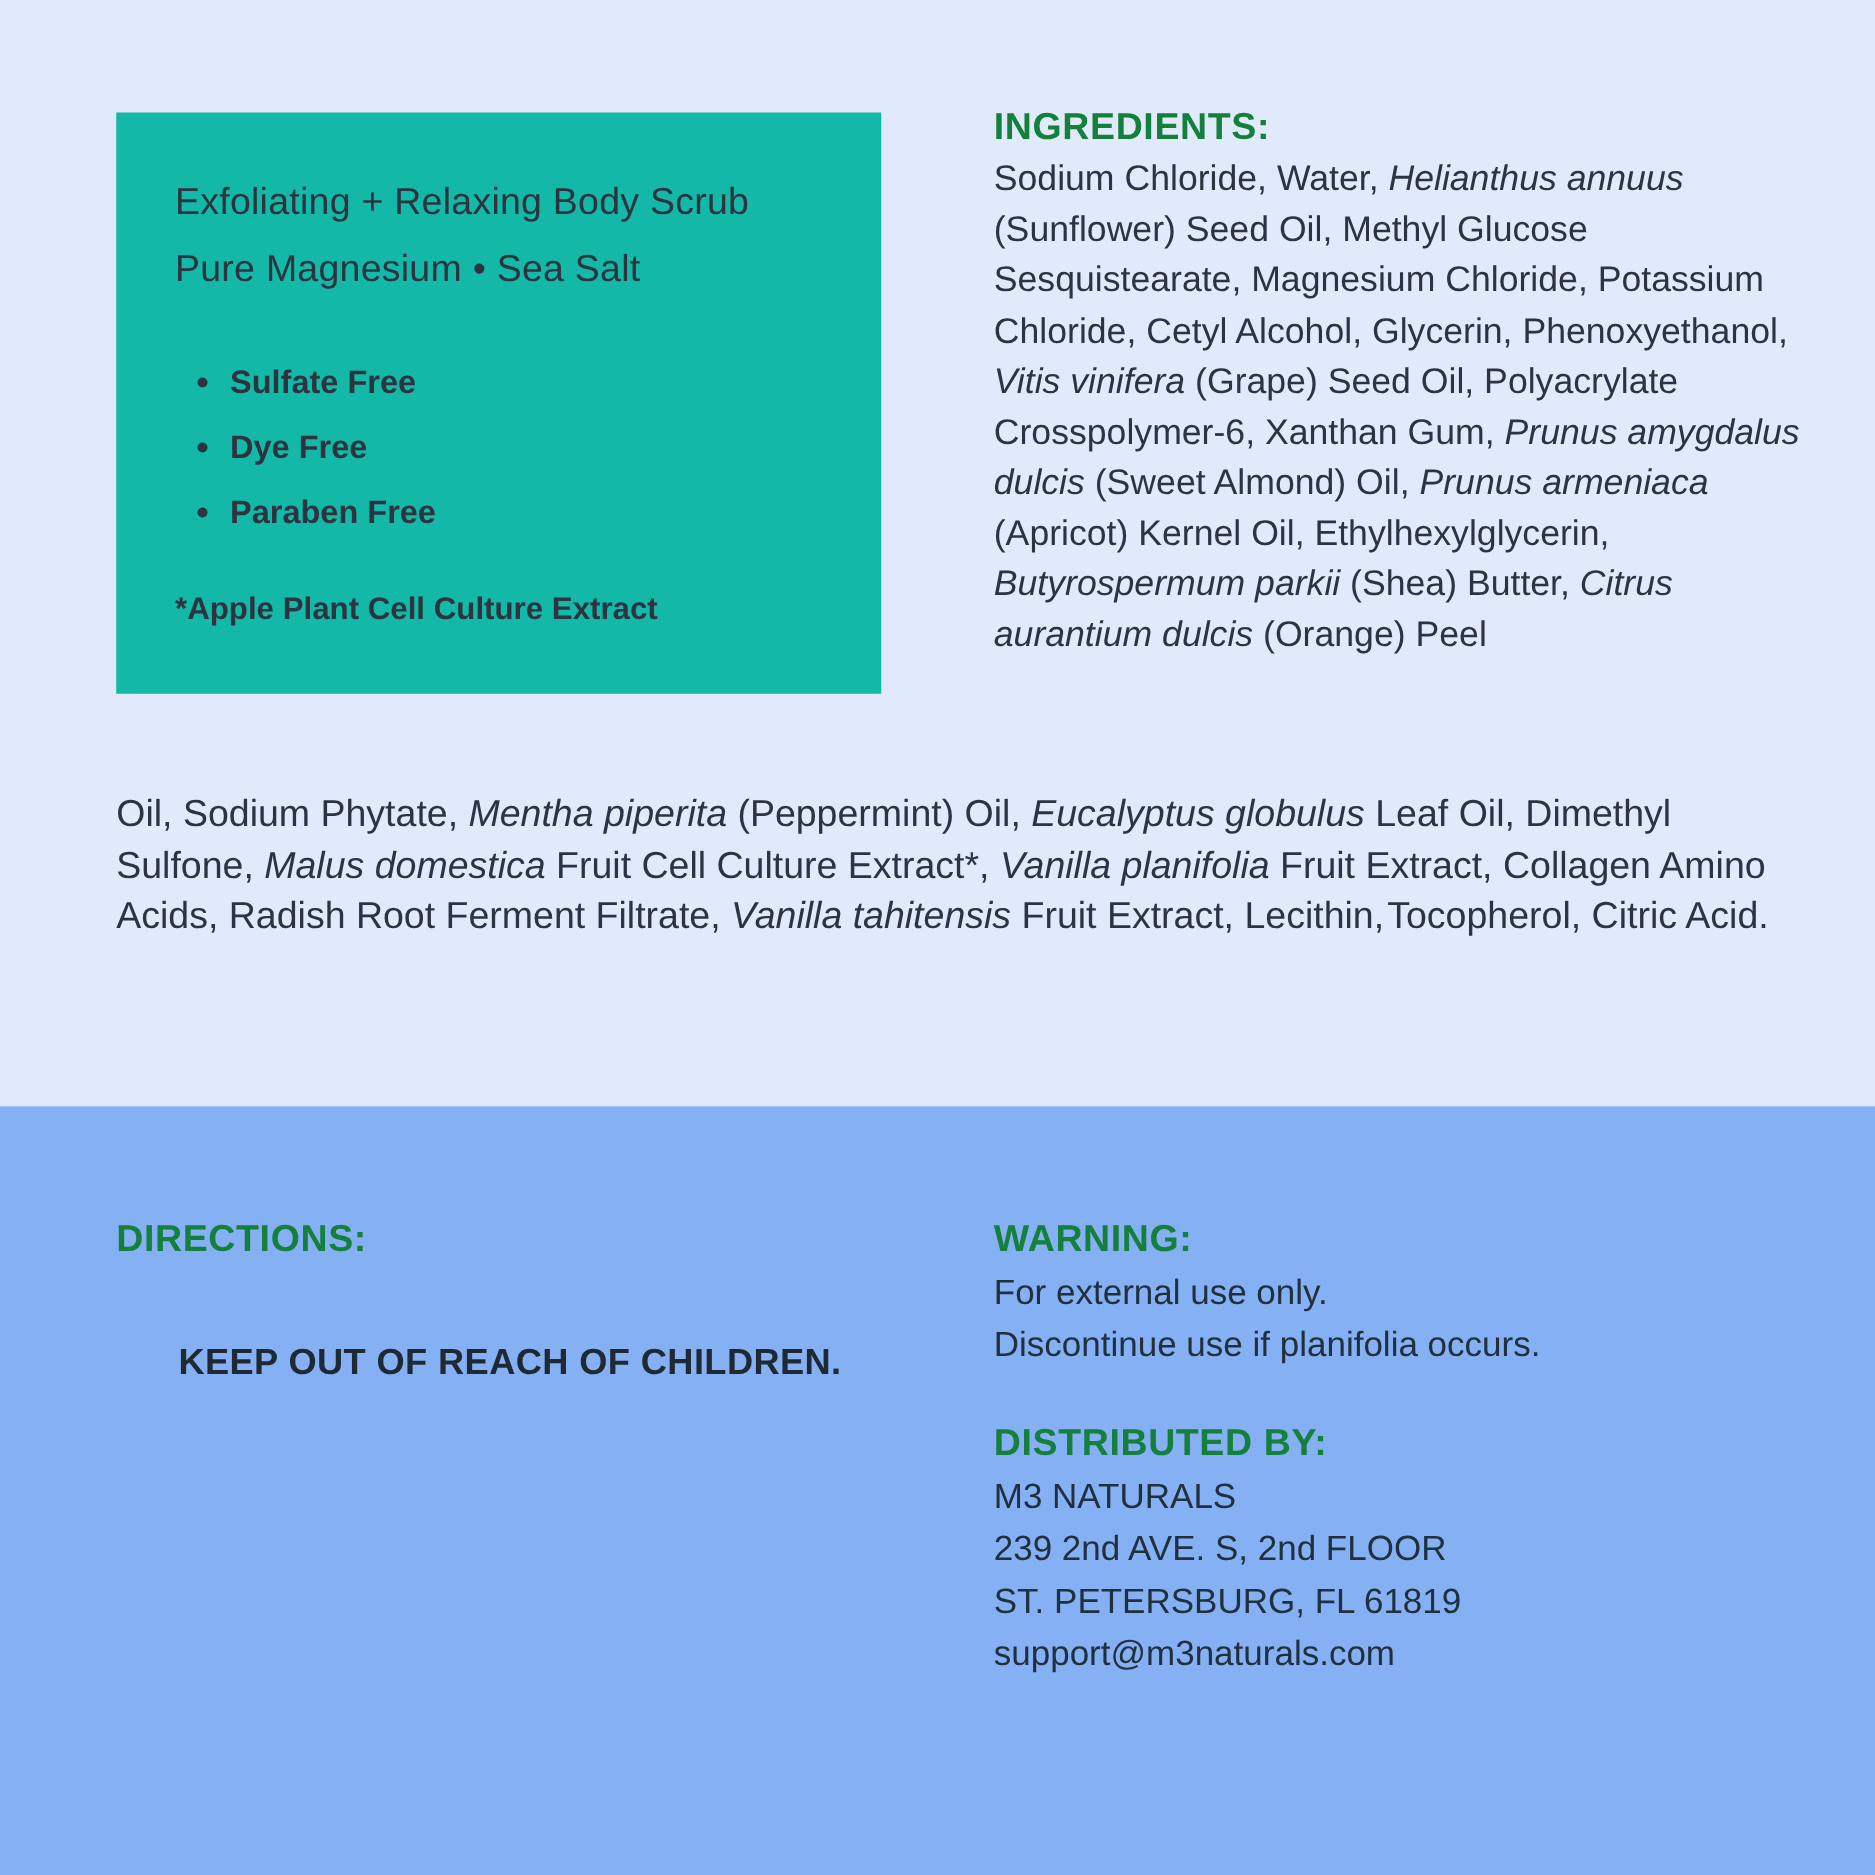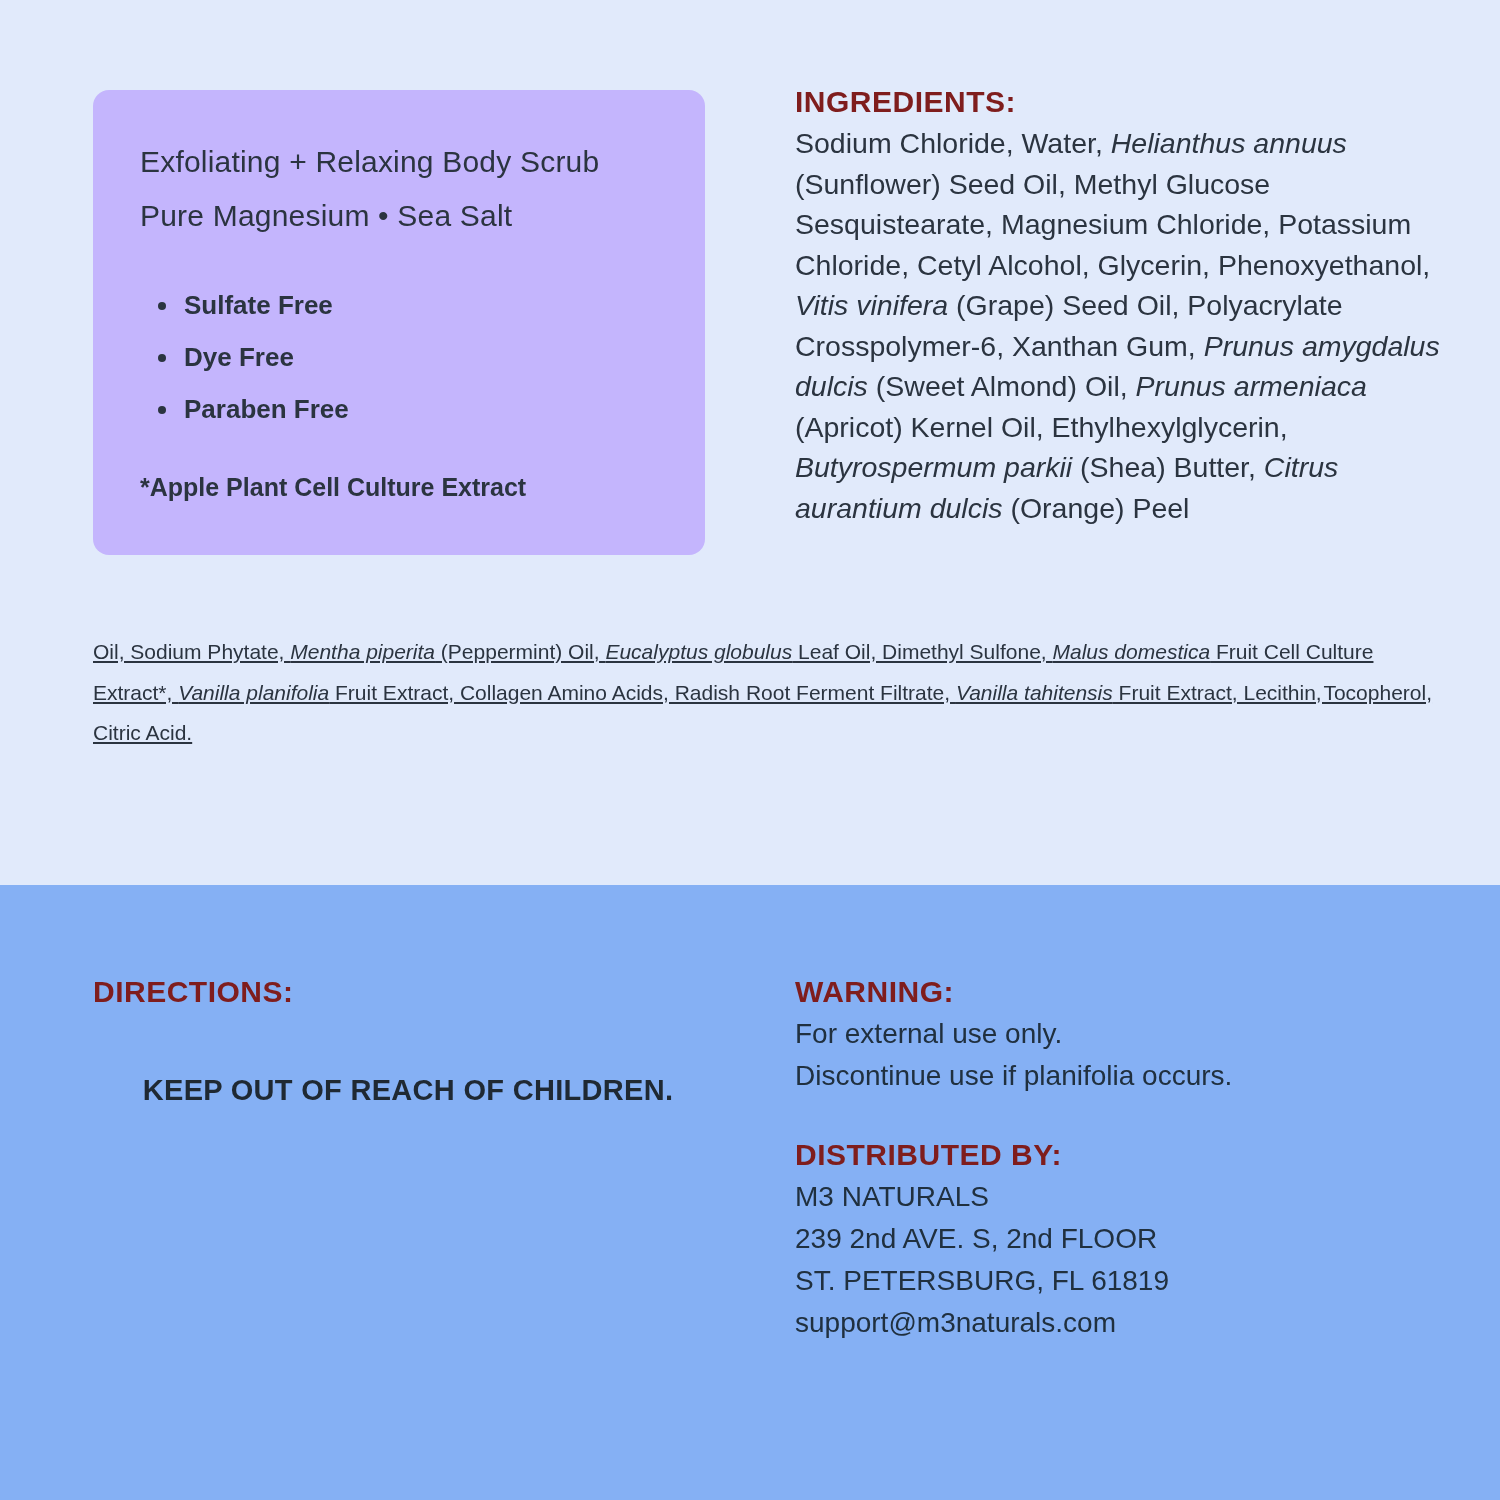--- a/index.html
+++ b/index.html
@@ -39,22 +39,21 @@
     background: #85b0f4;
   }
 
   
   .highlight-box {
     position: absolute;
     left: 93px;
     top: 90px;
     width: 612px;
     height: 465px;
-    background: #c4b5fd;
-    border-radius: 16px;
+    background: #14b8a6;
   }
   .highlight-inner {
     padding: 45px 40px 0 47px;
   }
   .product-line {
     font-size: 30px;
     line-height: 54px;
     color: #2b3440;
     letter-spacing: 0.2px;
   }
@@ -92,37 +91,36 @@
   .ingredients-col {
     position: absolute;
     left: 795px;
     top: 85px;
     width: 660px;
   }
   .heading {
     font-size: 30px;
     font-weight: bold;
     letter-spacing: 0.5px;
-    color: #7f1d1d;
+    color: #15803d;
     margin: 0 0 4px 0;
   }
   .ingredients-text {
     font-size: 28.5px;
     line-height: 40.5px;
     color: #2b3440;
   }
   .ingredients-wrap {
     position: absolute;
     left: 93px;
     top: 632px;
     width: 1362px;
-    font-size: 21px;
+    font-size: 30px;
     line-height: 40.5px;
     color: #2b3440;
-    text-decoration: underline;
   }
   em { font-style: italic; }
 
   
   .directions-col {
     position: absolute;
     left: 93px;
     top: 975px;
     width: 630px;
   }

